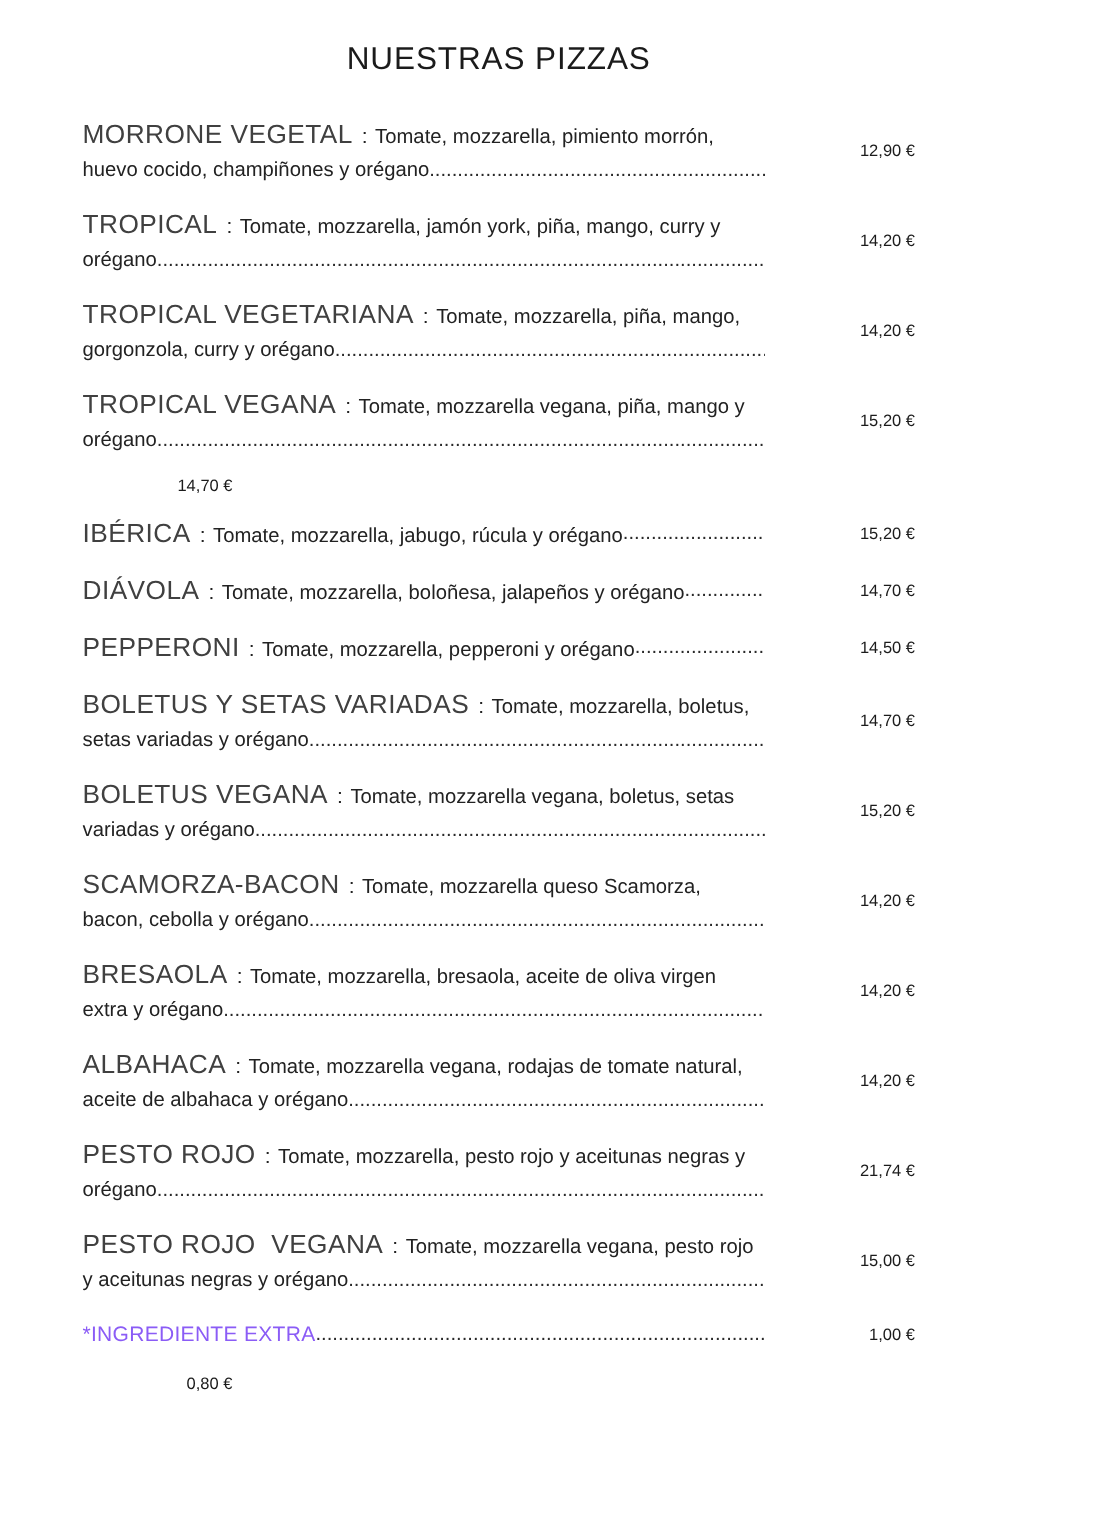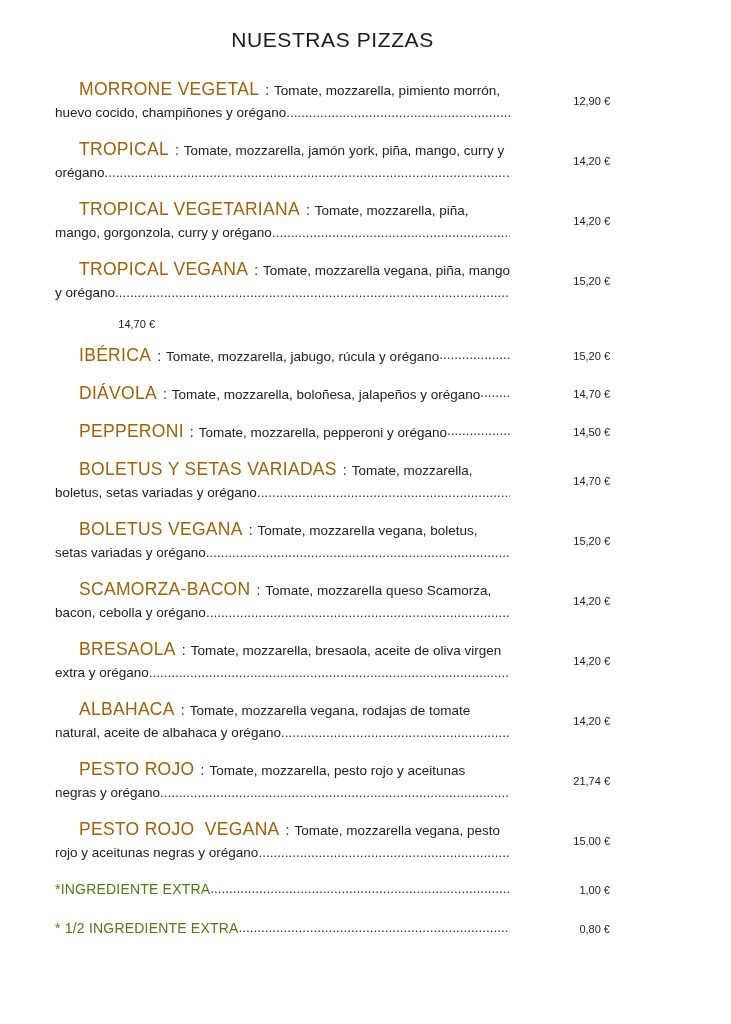--- a/index.html
+++ b/index.html
@@ -37,23 +37,22 @@
     min-width: 0;
     position: relative;
     overflow: hidden;
     font-size: 13.5px;
     line-height: 22px;
     color: #222222;
   }
   .item-name {
     font-size: 17.5px;
     letter-spacing: 0.3px;
-    color: #a16207;
+    color: #404040;
     white-space: pre;
-    margin-left: 24px;
   }
   .item-sep {
     font-size: 14px;
     margin: 0 5px 0 6px;
   }
   .leader { display: inline; }
   .leader::after {
     content: "........................................................................................................................................................................................................................................................";
     position: absolute;
     white-space: nowrap;
@@ -64,21 +63,21 @@
     margin-left: 14px;
     text-align: right;
     font-size: 11px;
     color: #1b1b1b;
     white-space: nowrap;
   }
   .extra-row { margin-bottom: 16px; }
   .extra-label {
     font-size: 14px;
     letter-spacing: 0.2px;
-    color: #4d7c0f;
+    color: #8b5cf6;
   }
 </style>
 </head>
 <body>
 
 <div class="page">
   <h1 class="title">NUESTRAS PIZZAS</h1>
 
   <div class="menu-list">
   <div class="menu-item">
@@ -157,17 +156,16 @@
     <div class="price">15,00 €</div>
   </div>
 </div>
   <div class="menu-list">
   <div class="menu-item extra-row">
     <div class="entry"><span class="extra-label">*INGREDIENTE EXTRA</span><span class="leader"></span></div>
     <div class="price">1,00 €</div>
   </div>
 
   <div class="menu-item extra-row">
-    <div class="entry"><span class="extra-label">* 1/2 INGREDIENTE EXTRA</span><span class="leader"></span></div>
     <div class="price">0,80 €</div>
   </div>
 </div>
 </div>
 
 </body></html>

